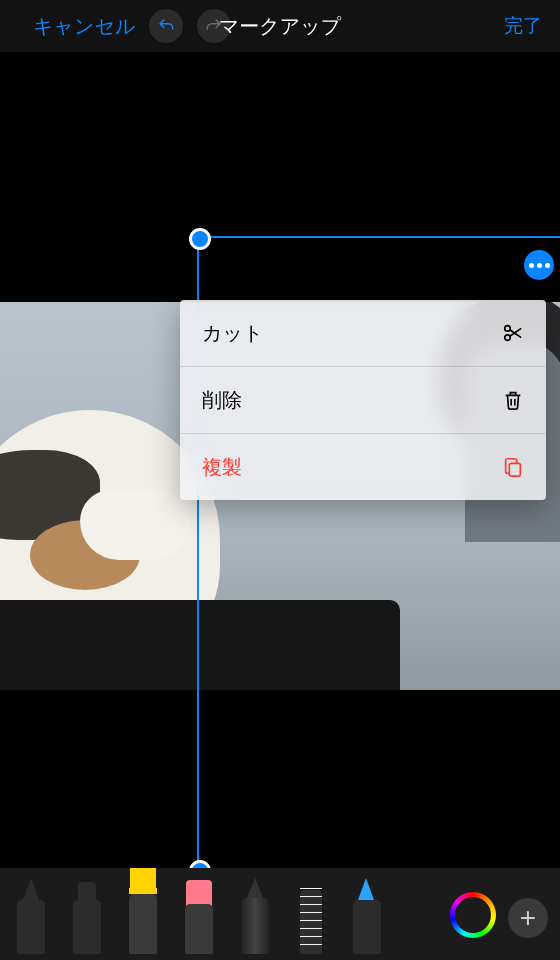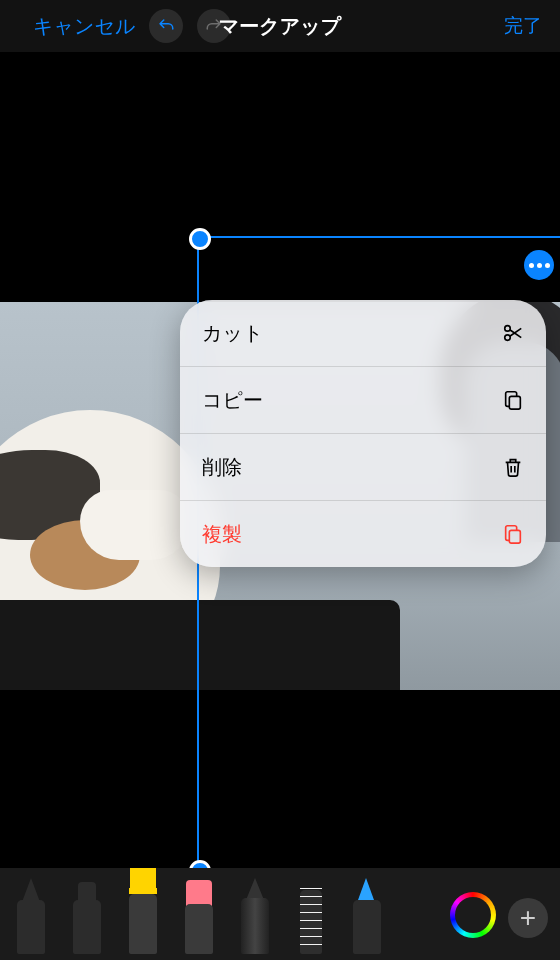--- a/index.html
+++ b/index.html
@@ -1,19 +1,19 @@
 <!DOCTYPE html>
 <html><head>
 <meta charset="utf-8">
 <style>
   html,body{margin:0;padding:0;width:560px;height:960px;background:#000;font-family:-apple-system,'Hiragino Sans',sans-serif;overflow:hidden;position:relative}
   .topbar{position:absolute;top:0;left:0;right:0;height:52px;display:flex;align-items:center;background:rgba(20,20,20,.9);color:#fff;font-size:20px;z-index:20}
   .topbar .cancel{color:#0a84ff;margin-left:33px;font-size:20px}
   .topbar .done{color:#0a84ff;margin-right:18px;font-size:19px;margin-left:auto}
-  .topbar .title{position:absolute;left:50%;transform:translateX(-50%);color:#fff;font-size:20px;font-weight:700}
+  .topbar .title{position:absolute;left:50%;transform:translateX(-50%);color:#fff;font-size:20px;font-weight:400}
   .circ{width:34px;height:34px;border-radius:50%;display:flex;align-items:center;justify-content:center;background:rgba(60,60,60,.6);margin-left:14px}
   .circ svg{width:18px;height:18px}
   .circ.undo svg{stroke:#0a84ff}
   .circ.redo svg{stroke:#6e6e6e}
   .canvas{position:absolute;top:52px;left:0;right:0;bottom:86px}
   
   .photo{position:absolute;top:250px;left:0;right:0;height:388px;background:linear-gradient(180deg,#b8c3cb 0%,#a9b4bc 60%,#8f99a0 100%);overflow:hidden}
   
   .cat-body{position:absolute;left:-40px;bottom:20px;width:260px;height:260px;border-radius:50% 50% 40% 40%;background:#f2efe9}
   .cat-patch1{position:absolute;left:-10px;top:40px;width:150px;height:90px;border-radius:60% 40% 50% 50%;background:#3b3733}
@@ -26,21 +26,21 @@
   .ledge{position:absolute;left:-20px;bottom:-20px;width:420px;height:110px;background:#171717;border-radius:10px}
   
   .sel-h{position:absolute;top:236px;left:197px;right:0;height:2px;background:#0a84ff;z-index:5}
   .sel-v{position:absolute;top:236px;left:197px;width:2px;height:632px;background:#0a84ff;z-index:5}
   .handle{position:absolute;width:16px;height:16px;border-radius:50%;background:#0a84ff;border:3px solid #fff;z-index:6}
   .h-top{top:228px;left:189px}
   .h-bot{top:860px;left:189px}
   .menu-btn{position:absolute;top:250px;right:6px;width:30px;height:30px;border-radius:50%;background:#0a84ff;display:flex;align-items:center;justify-content:center;z-index:15}
   .menu-btn span{width:5px;height:5px;border-radius:50%;background:#fff;margin:0 1.5px}
   
-  .popup{position:absolute;top:300px;left:180px;right:14px;border-radius:32px;background:rgba(242,242,245,.85);backdrop-filter:blur(10px);overflow:hidden;z-index:30;box-shadow:0 8px 30px rgba(0,0,0,.3)}
+  .popup{position:absolute;top:300px;left:180px;right:14px;border-radius:4px;background:rgba(242,242,245,.85);backdrop-filter:blur(10px);overflow:hidden;z-index:30;box-shadow:0 8px 30px rgba(0,0,0,.3)}
   .popup .row{height:66px;display:flex;align-items:center;padding:0 22px;font-size:20px;color:#000;border-bottom:1px solid rgba(0,0,0,.12);justify-content:space-between}
   .popup .row:last-child{border:none;color:#ff3b30}
   .popup svg{width:22px;height:22px;fill:none;stroke:currentColor;stroke-width:1.8}
   .popup .row:last-child svg{stroke:#ff3b30}
   
   .toolbar{position:absolute;bottom:0;left:0;right:0;height:86px;background:#1b1b1b;display:flex;align-items:flex-end;padding:0 12px 6px;z-index:40}
   .tools{display:flex;align-items:flex-end;gap:18px;flex:1;overflow:hidden}
   .tool{width:38px;height:74px;position:relative}
   .tool .body{position:absolute;bottom:0;left:5px;width:28px;height:54px;border-radius:5px 5px 2px 2px}
   .tool .tip{position:absolute;top:0;left:10px;width:18px;height:24px}
@@ -117,27 +117,20 @@
 <div class="popup">
   <div class="row">
     <span>カット</span>
     <svg viewBox="0 0 24 24">
         <circle cx="6" cy="7" r="3"></circle>
         <circle cx="6" cy="17" r="3"></circle>
         <path d="M8.5 8.5L21 17M8.5 15.5L21 7"></path>
       </svg>
   </div>
   <div class="row">
-    <span>コピー</span>
-    <svg viewBox="0 0 24 24">
-        <rect x="8" y="8" width="12" height="14" rx="2"></rect>
-        <path d="M16 8V5a2 2 0 00-2-2H6a2 2 0 00-2 2v12a2 2 0 002 2h2"></path>
-      </svg>
-  </div>
-  <div class="row">
     <span>削除</span>
     <svg viewBox="0 0 24 24">
         <path d="M4 7h16M9 7V4h6v3M6 7l1 13a2 2 0 002 2h6a2 2 0 002-2l1-13M10 11v7M14 11v7"></path>
       </svg>
   </div>
   <div class="row">
     <span>複製</span>
     <svg viewBox="0 0 24 24">
         <rect x="8" y="8" width="12" height="14" rx="2"></rect>
         <path d="M16 8V5a2 2 0 00-2-2H6a2 2 0 00-2 2v12a2 2 0 002 2h2"></path>

